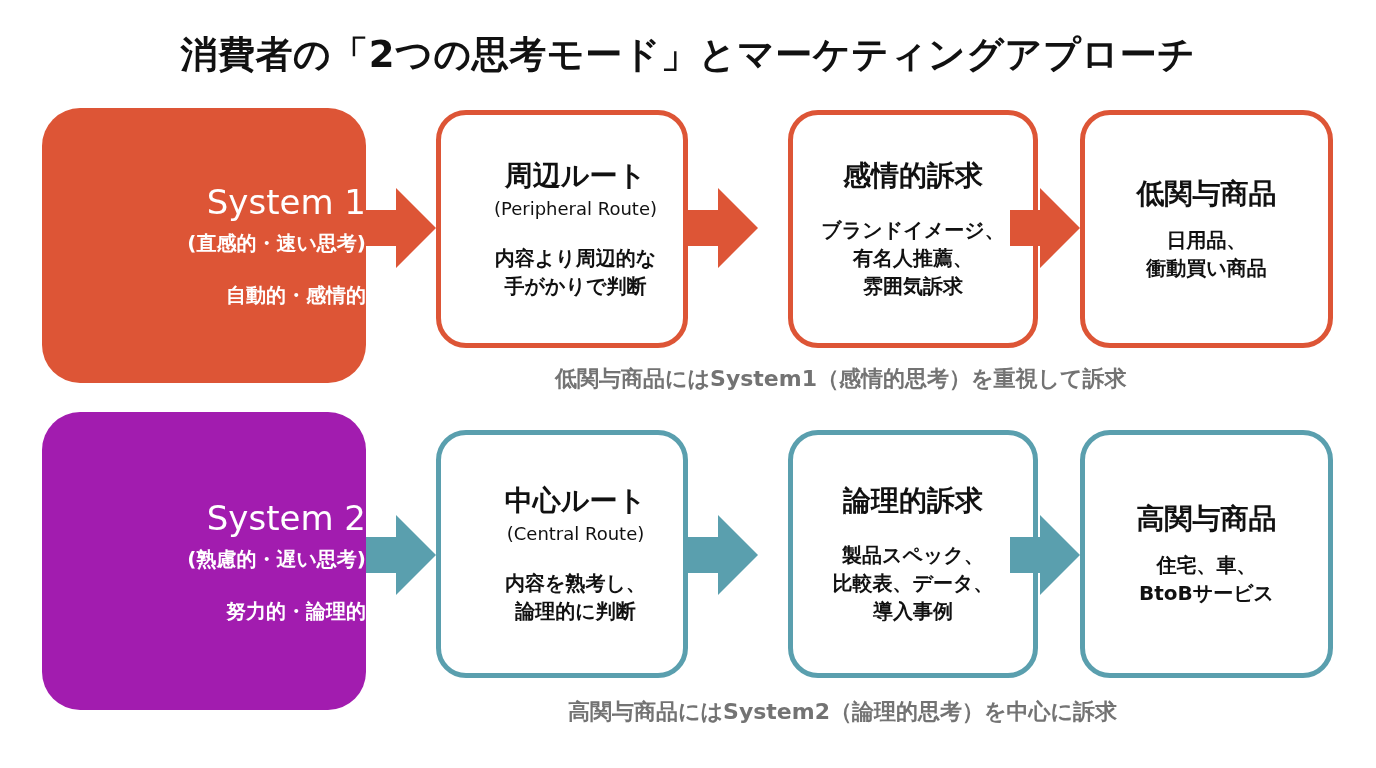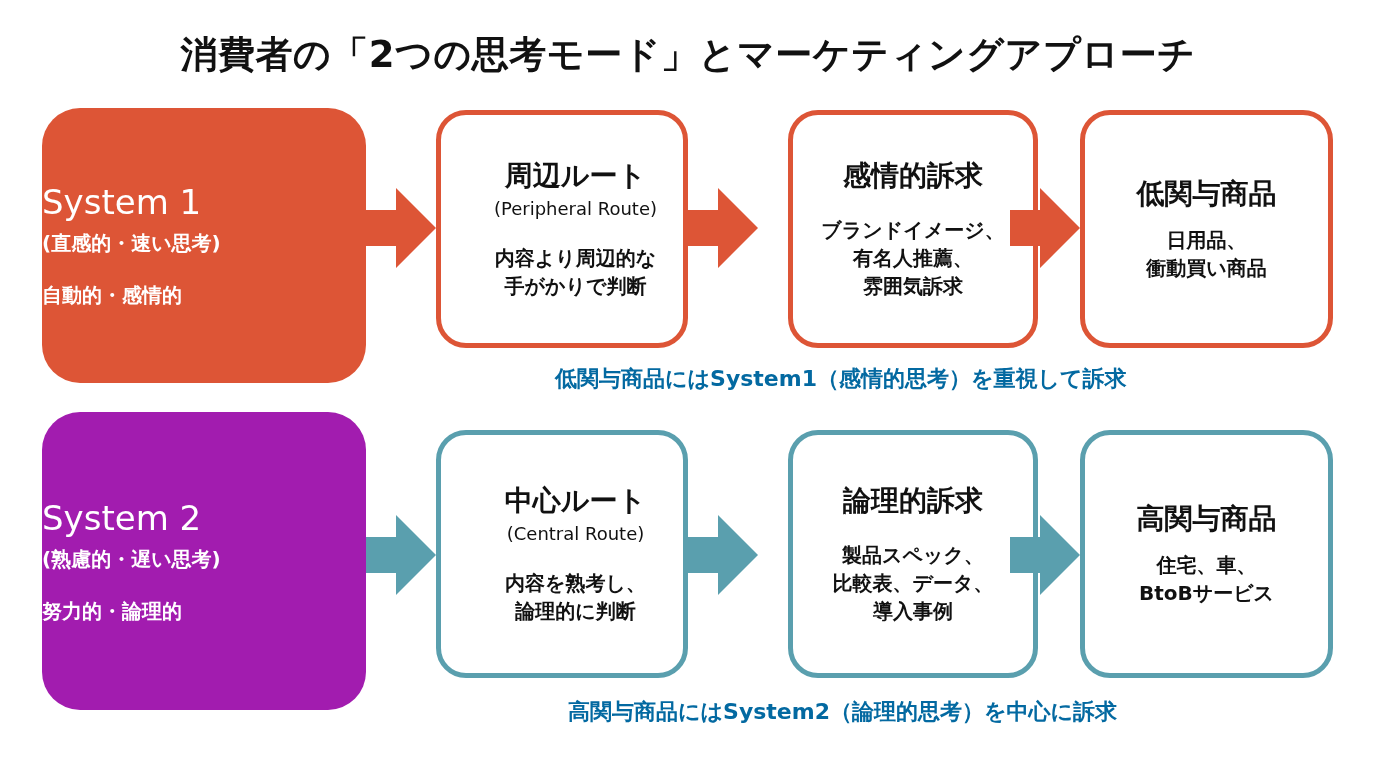--- a/index.html
+++ b/index.html
@@ -6,21 +6,21 @@
   body {
     width:1376px; height:768px; background:#ffffff; position:relative; overflow:hidden;
     font-family: "DejaVu Sans", "Liberation Sans", sans-serif; color:#111;
   }
   .title {
     position:absolute; left:0; top:22px; width:1376px; text-align:center;
     font-size:37px; font-weight:bold; letter-spacing:0.5px; color:#111;margin-top:8px;
   }
   .sys {
     position:absolute; left:42px; width:324px; border-radius:38px; color:#fff;
-    display:flex; flex-direction:column; align-items:flex-start; justify-content:center; text-align:center;
+    display:flex; flex-direction:column; align-items:flex-end; justify-content:center; text-align:center;
   }
   .sys.s1 { top:108px; height:275px; background:#dd5536; }
   .sys.s2 { top:412px; height:298px; background:#a21caf; }
   .sys .name { font-size:34px; font-weight:normal; line-height:40px; }
   .sys .sub { font-size:20px; font-weight:bold; line-height:38px; margin-top:2px; }
   .sys .desc { font-size:20px; font-weight:bold; margin-top:20px; }
   .box {
     position:absolute; width:244px; border:5px solid; border-radius:30px; background:#fff;
     box-sizing:border-box; display:flex; flex-direction:column; align-items:center; justify-content:center; text-align:center;
   }
@@ -28,21 +28,21 @@
   .row2 .box { top:430px; height:248px; border-color:#5a9fae; }
   .b1 { left:436px; width:252px !important;padding-left:27px; }
   .b2 { left:788px; width:250px !important;gap:8px; }
   .b3 { left:1080px; width:253px !important; }
   .box .head { font-size:28px; font-weight:bold; line-height:36px; }
   .box .en { font-size:18px; line-height:26px; margin-top:2px; }
   .box .body { font-size:20px; font-weight:bold; line-height:28px; margin-top:22px; white-space:pre-line; }
   .box.b2 .body, .box.b3 .body { margin-top:14px; }
   .arrow { position:absolute; width:70px; height:80px; }
   .caption {
-    position:absolute; font-size:22px; font-weight:bold; color:#0369a1; white-space:nowrap;
+    position:absolute; font-size:22px; font-weight:bold; color:#737373; white-space:nowrap;
   }
   .cap1 { left:555px; top:364px; }
   .cap2 { left:568px; top:697px; }
 </style>
 </head>
 <body>
 
 <div class="title">消費者の「2つの思考モード」とマーケティングアプローチ</div>
 
 <div class="row1">

